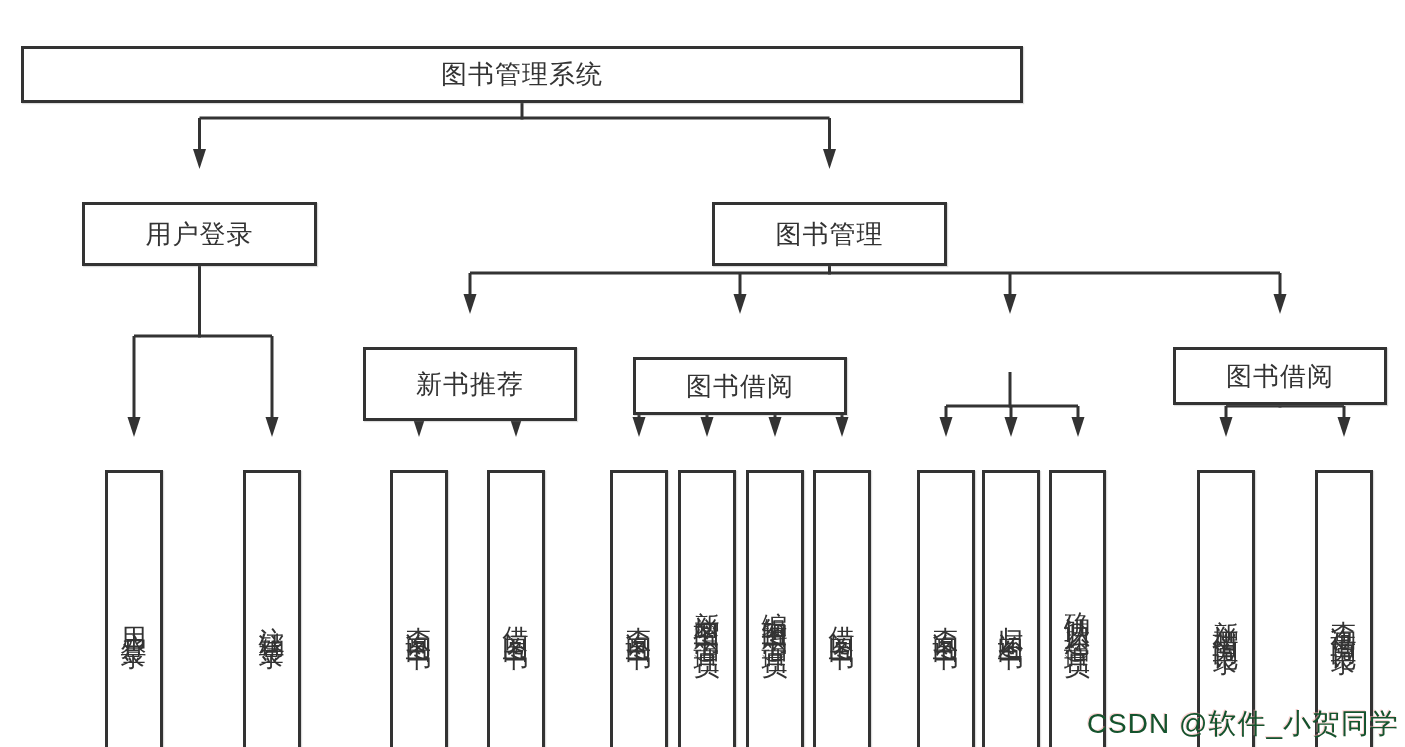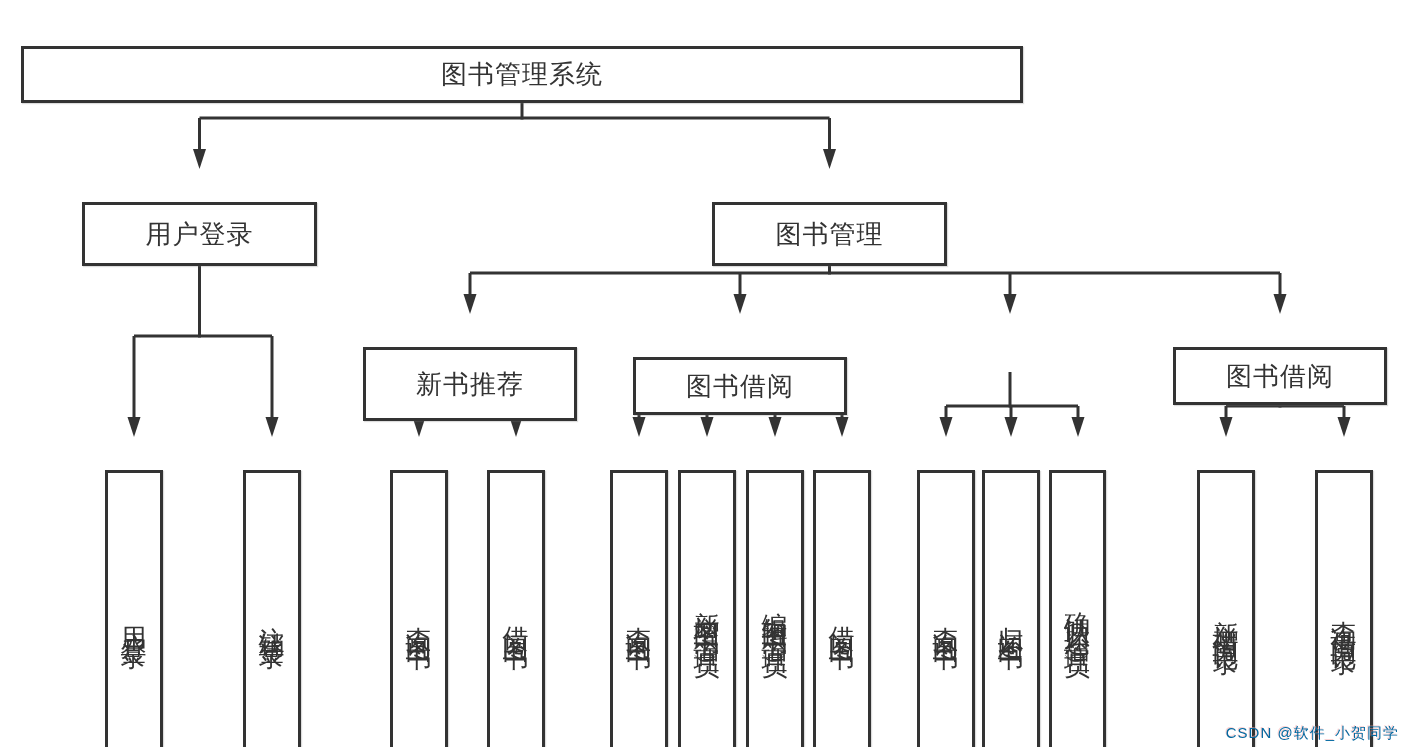--- a/index.html
+++ b/index.html
@@ -39,22 +39,22 @@
   .node.v {
     writing-mode: vertical-rl;
     text-orientation: upright;
     letter-spacing: 6px;
     line-height: 1;
   }
   .watermark {
     position: absolute;
     right: 6px;
     bottom: 4px;
-    font-size: 15px;
-    color: #0369a1;
+    font-size: 28px;
+    color: #14532d;
     text-shadow: -1px -1px 0 rgba(245, 170, 170, 0.55);
     letter-spacing: 1px;
     white-space: nowrap;
   }
 </style>
 </head>
 <body>
 
 <div class="canvas">
 

